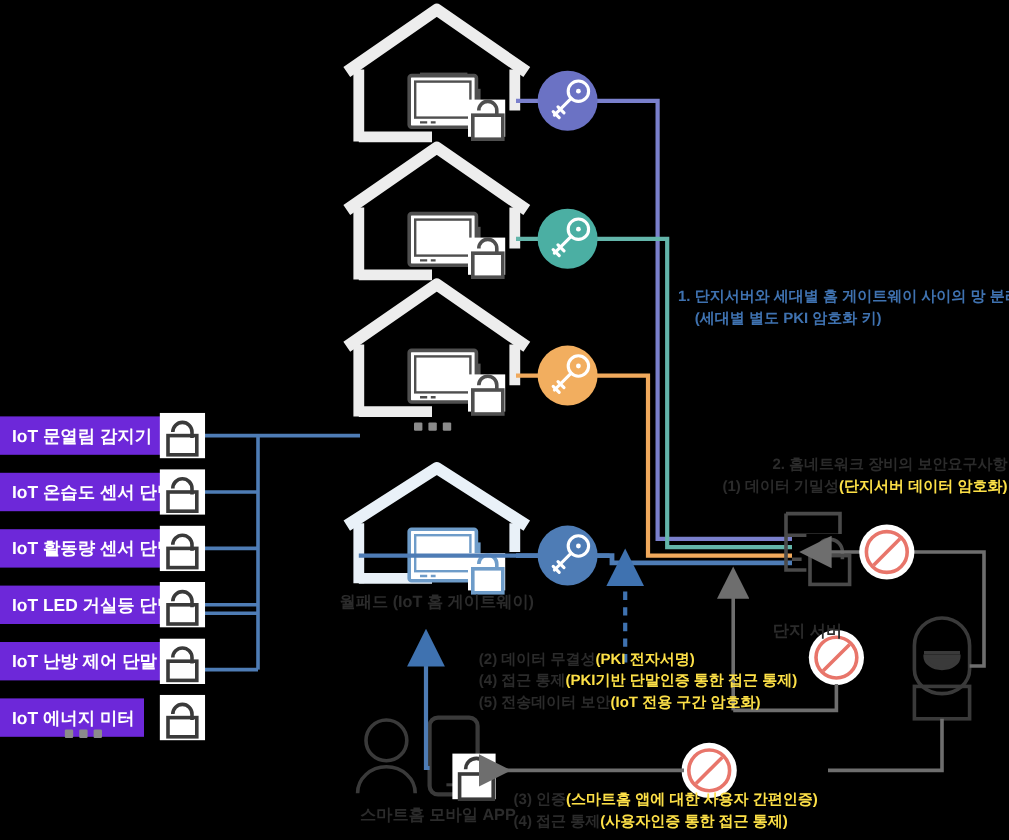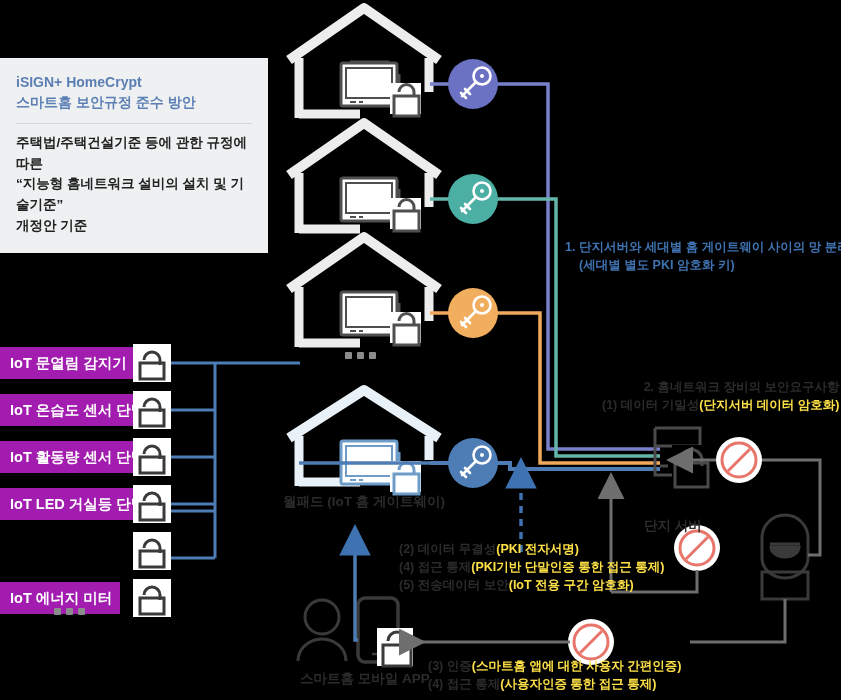--- a/index.html
+++ b/index.html
@@ -10,21 +10,21 @@
   #svgroot{position:absolute;left:0;top:0;width:841px;height:700px;}
 
   
   .info-card{position:absolute;left:0;top:58px;width:268px;background:#eef0f1;
              padding:14px 16px 16px 16px;box-sizing:border-box;}
   .info-title{color:#5b7fb5;font-weight:bold;font-size:14px;line-height:1.45;}
   .info-rule{height:1px;background:#d4d8da;margin:10px 0 9px 0;}
   .info-body{color:#222;font-weight:bold;font-size:13.5px;line-height:1.55;}
 
   
-  .iot-chip{position:absolute;left:0;height:32px;background:#a21caf;
+  .iot-chip{position:absolute;left:0;height:32px;background:#6d28d9;
             display:flex;align-items:center;padding:0 6px 0 10px;box-sizing:border-box;}
   .iot-chip .iot-label{color:#fff;font-weight:bold;font-size:14.5px;white-space:nowrap;}
   .iot-lock{position:absolute;width:38px;height:38px;}
 
   
   .ann{position:absolute;font-weight:bold;line-height:1.45;white-space:nowrap;}
   .ann .dk{color:#2b2b2b;}
   .ann .bl{color:#fde047;}
   .ann.blue{color:#3f72b0;}
 
@@ -221,32 +221,20 @@
     <path d="M358,640 L355,640 L355,545" stroke="#4E7CB5" stroke-width="3.5" fill="none" marker-end="url(#arrBlue)"></path>
 
     <path d="M420,642 L570,642" stroke="#6E6E6E" stroke-width="3" fill="none" marker-start="url(#arrGray)"></path>
 
     <path d="M521,552 L521,478" stroke="#3F72B0" stroke-width="3.5" fill="none" stroke-dasharray="7 6" marker-end="url(#arrBlue)"></path>
 
     <path d="M611,592 L611,478" stroke="#6E6E6E" stroke-width="3" fill="none" marker-end="url(#arrGray)"></path>
     <path d="M611,592 L697,592 L697,570" stroke="#6E6E6E" stroke-width="3" fill="none"></path>
   </svg>
 
-  <div class="info-card">
-    <div class="info-title">
-      <div>iSIGN+ HomeCrypt</div>
-      <div>스마트홈 보안규정 준수 방안</div>
-    </div>
-    <div class="info-rule"></div>
-    <div class="info-body">
-      <div>주택법/주택건설기준 등에 관한 규정에 따른</div>
-      <div>“지능형 홈네트워크 설비의 설치 및 기술기준”</div>
-      <div>개정안 기준</div>
-    </div>
-  </div>
 
   <div class="iot-chip" style="top:347px;width:150px;">
     <span class="iot-label">IoT 문열림 감지기</span>
   </div>
   <svg class="iot-lock" style="left:133px;top:344px;" viewBox="0 0 38 38">
     <rect x="0" y="0" width="38" height="38" fill="#fff"></rect>
     <path d="M11,16 a8,8 0 0 1 16,0 v5" fill="none" stroke="#3A3A3A" stroke-width="3"></path>
     <rect x="7" y="19" width="24" height="16" fill="none" stroke="#3A3A3A" stroke-width="3"></rect>
   </svg>
 
@@ -270,20 +258,23 @@
 
   <div class="iot-chip" style="top:488px;width:150px;">
     <span class="iot-label">IoT LED 거실등 단말</span>
   </div>
   <svg class="iot-lock" style="left:133px;top:485px;" viewBox="0 0 38 38">
     <rect x="0" y="0" width="38" height="38" fill="#fff"></rect>
     <path d="M11,16 a8,8 0 0 1 16,0 v5" fill="none" stroke="#3A3A3A" stroke-width="3"></path>
     <rect x="7" y="19" width="24" height="16" fill="none" stroke="#3A3A3A" stroke-width="3"></rect>
   </svg>
 
+  <div class="iot-chip" style="top:535px;width:140px;">
+    <span class="iot-label">IoT 난방 제어 단말</span>
+  </div>
   <svg class="iot-lock" style="left:133px;top:532px;" viewBox="0 0 38 38">
     <rect x="0" y="0" width="38" height="38" fill="#fff"></rect>
     <path d="M11,16 a8,8 0 0 1 16,0 v5" fill="none" stroke="#3A3A3A" stroke-width="3"></path>
     <rect x="7" y="19" width="24" height="16" fill="none" stroke="#3A3A3A" stroke-width="3"></rect>
   </svg>
 
   <div class="iot-chip" style="top:582px;width:120px;">
     <span class="iot-label">IoT 에너지 미터</span>
   </div>
   <svg class="iot-lock" style="left:133px;top:579px;" viewBox="0 0 38 38">

